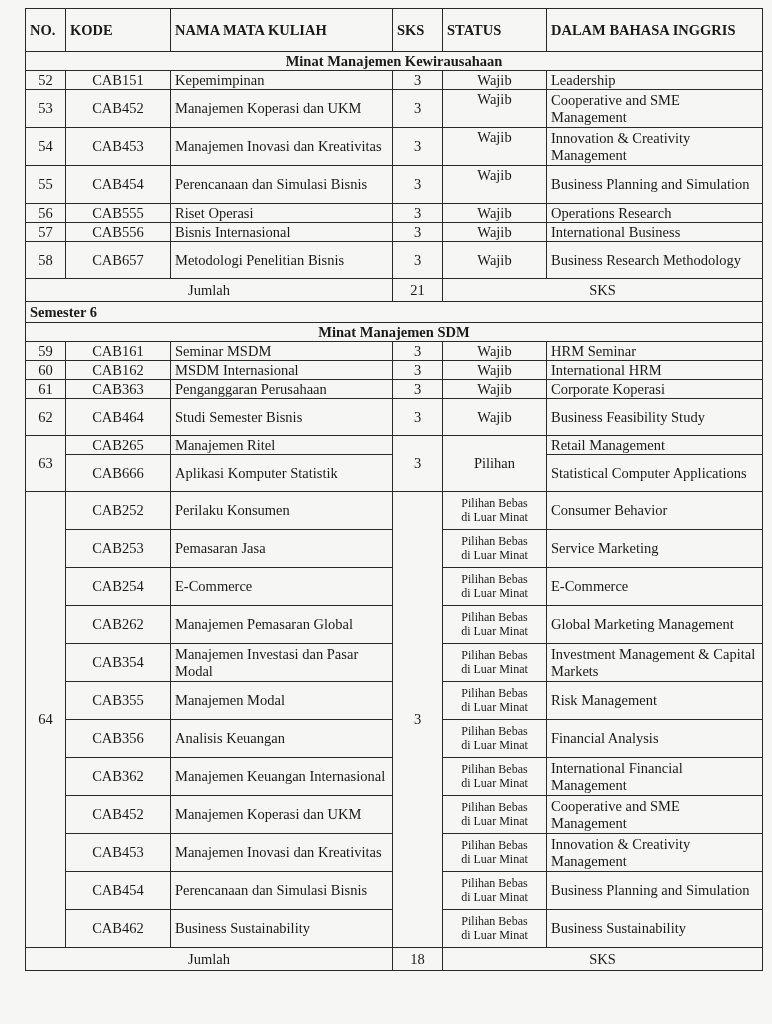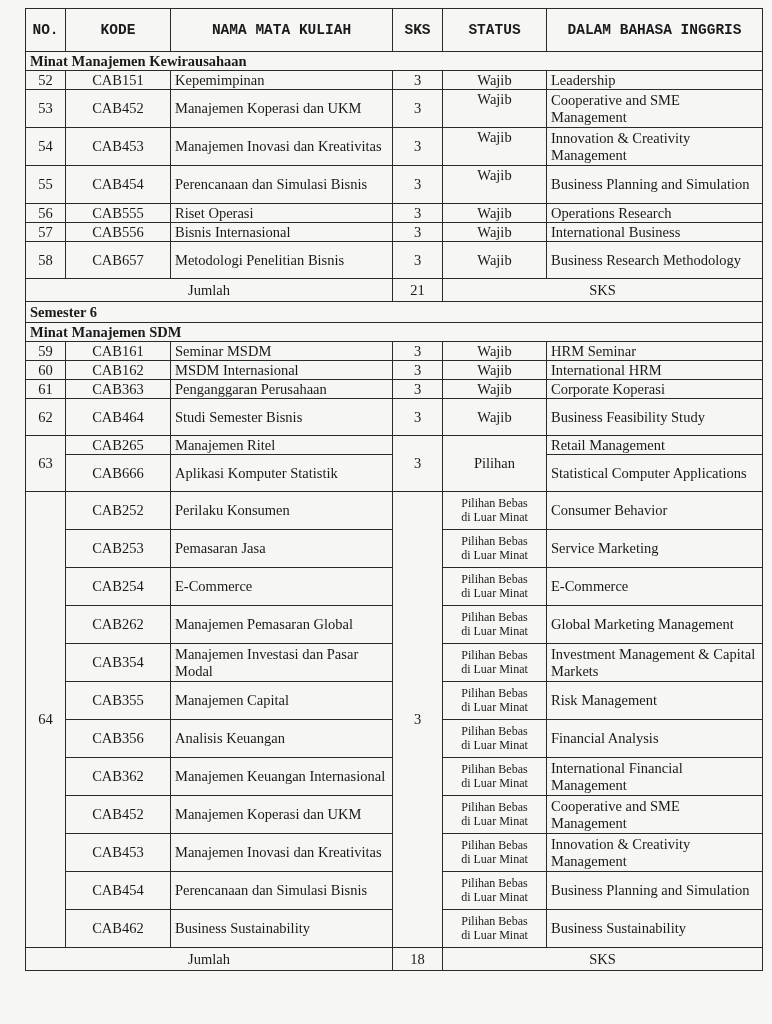--- a/index.html
+++ b/index.html
@@ -30,28 +30,28 @@
   }
   table.curriculum td, table.curriculum th {
     border: 1.4px solid #2a2a2a;
     padding: 0 4px;
     vertical-align: middle;
   }
   th {
     font-weight: bold;
     font-size: 14.5px;
     height: 42px;
-    text-align: center;
-    font-family: Liberation Mono, monospace;
+    text-align: left;
   }
   .c { text-align: center; }
   .l { text-align: left; }
   .en { text-align: left; padding-left: 4px; }
   .minat-row td {
     font-weight: bold;
+    text-align: center;
     height: 18px;
   }
   .sem-row td {
     font-weight: bold;
     text-align: left;
     height: 20px;
     padding-left: 4px;
     margin-top: 28px;
   }
   .jumlah-row td {
@@ -244,21 +244,21 @@
         <td class="en">Global Marketing Management</td>
       </tr>
       <tr class="r2a">
         <td class="c">CAB354</td>
         <td class="l">Manajemen Investasi dan Pasar Modal</td>
         <td class="pb"><span>Pilihan Bebas</span><br><span>di Luar Minat</span></td>
         <td class="en">Investment Management &amp; Capital Markets</td>
       </tr>
       <tr class="r2a">
         <td class="c">CAB355</td>
-        <td class="l">Manajemen Capital</td>
+        <td class="l">Manajemen Modal</td>
         <td class="pb"><span>Pilihan Bebas</span><br><span>di Luar Minat</span></td>
         <td class="en">Risk Management</td>
       </tr>
       <tr class="r2a">
         <td class="c">CAB356</td>
         <td class="l">Analisis Keuangan</td>
         <td class="pb"><span>Pilihan Bebas</span><br><span>di Luar Minat</span></td>
         <td class="en">Financial Analysis</td>
       </tr>
       <tr class="r2a">

